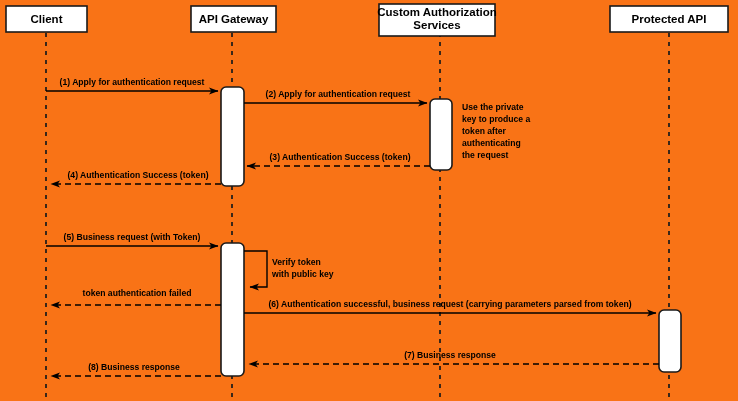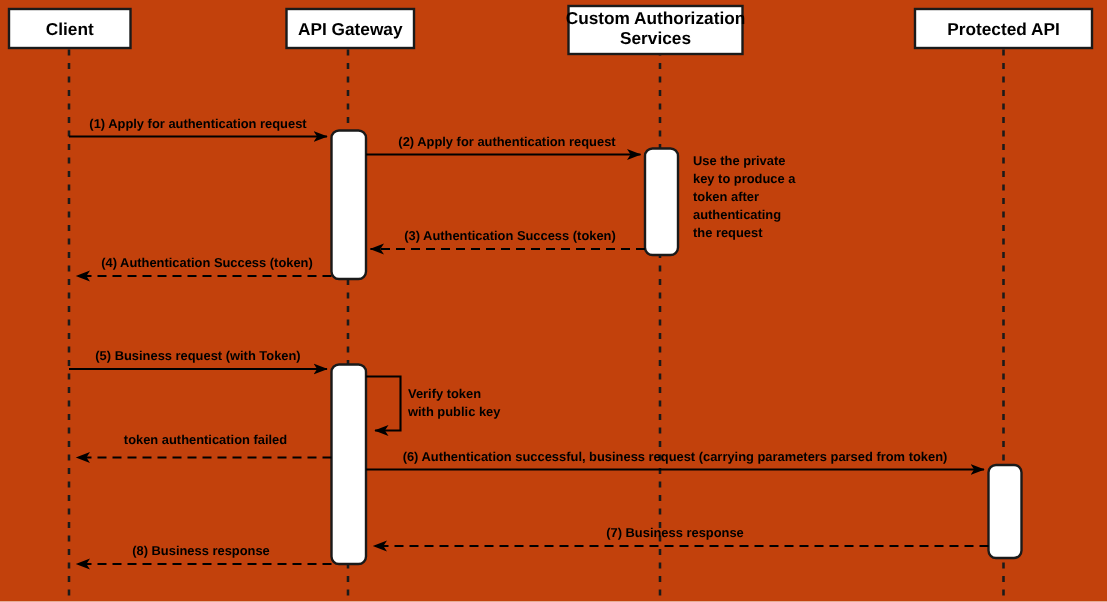--- a/index.html
+++ b/index.html
@@ -7,21 +7,21 @@
     padding: 0;
     background: #ffffff;
   }
   body {
     font-family: "Liberation Sans", sans-serif;
   }
   #diagram-root {
     position: relative;
     width: 738px;
     height: 401px;
-    background: #c2410c;
+    background: #f97316;
     overflow: hidden;
   }
   svg.seq {
     display: block;
     width: 738px;
     height: 401px;
   }
   .lifeline-box rect {
     fill: #ffffff;
     stroke: #1a1a1a;

